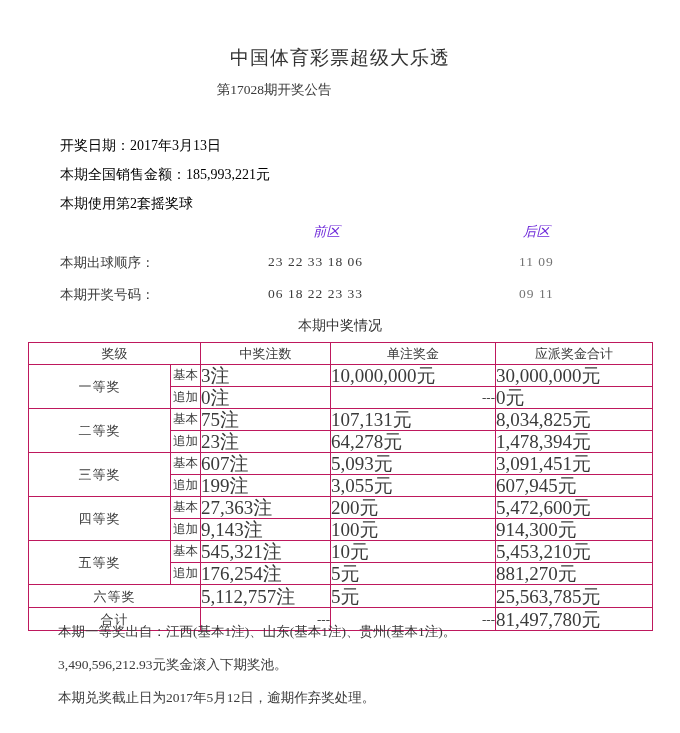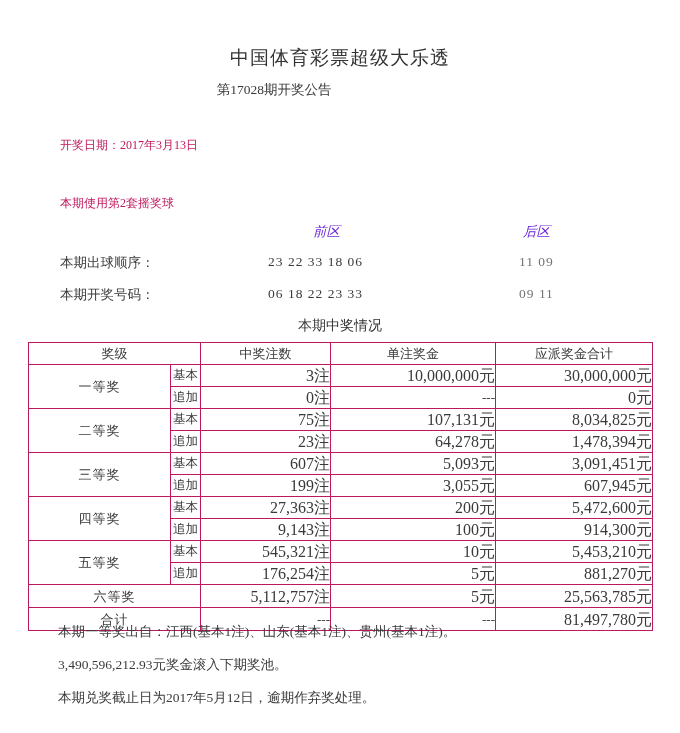--- a/index.html
+++ b/index.html
@@ -40,23 +40,23 @@
     width: 548px;
     text-align: center;
     font-size: 13.5px;
     color: #3a3a3a;
   }
 
   
   .info-line {
     position: absolute;
     left: 60px;
-    font-size: 12px;
-    white-space: nowrap;
-    color: #be185d;
+    font-size: 14px;
+    white-space: nowrap;
+    color: #000000;
   }
   .info-1 { top: 104px; }
   .info-2 { top: 133px; }
   .info-3 { top: 162px; }
 
   
   .zone-label {
     position: absolute;
     font-size: 13.5px;
     color: #6d28d9;
@@ -132,23 +132,23 @@
     text-align: center;
     font-size: 13px;
     letter-spacing: 1px;
   }
   .cell-type {
     text-align: center;
     font-size: 12.5px;
     white-space: nowrap;
   }
   .cell-num {
-    text-align: right;
+    text-align: left;
     padding-right: 4px;
-    font-size: 16px;
+    font-size: 19px;
     white-space: nowrap;
   }
   .cell-dash {
     text-align: right;
     padding-right: 4px;
     font-size: 13px;
     letter-spacing: 0px;
   }
   .row-tall td { height: 22px; }
 
@@ -186,20 +186,21 @@
 </style>
 </head>
 <body>
 
 <div class="page">
 
   <div class="main-title">中国体育彩票超级大乐透</div>
   <div class="sub-title">第17028期开奖公告</div>
 
   <div class="info-line info-1">开奖日期：2017年3月13日</div>
+  <div class="info-line info-2">本期全国销售金额：185,993,221元</div>
   <div class="info-line info-3">本期使用第2套摇奖球</div>
 
   <div class="zone-label zone-front">前区</div>
   <div class="zone-label zone-back">后区</div>
 
   <div class="ball-row-label row-order">本期出球顺序：</div>
   <div class="ball-front row-order">23 22 33 18 06</div>
   <div class="ball-back row-order">11 09</div>
 
   <div class="ball-row-label row-result">本期开奖号码：</div>

